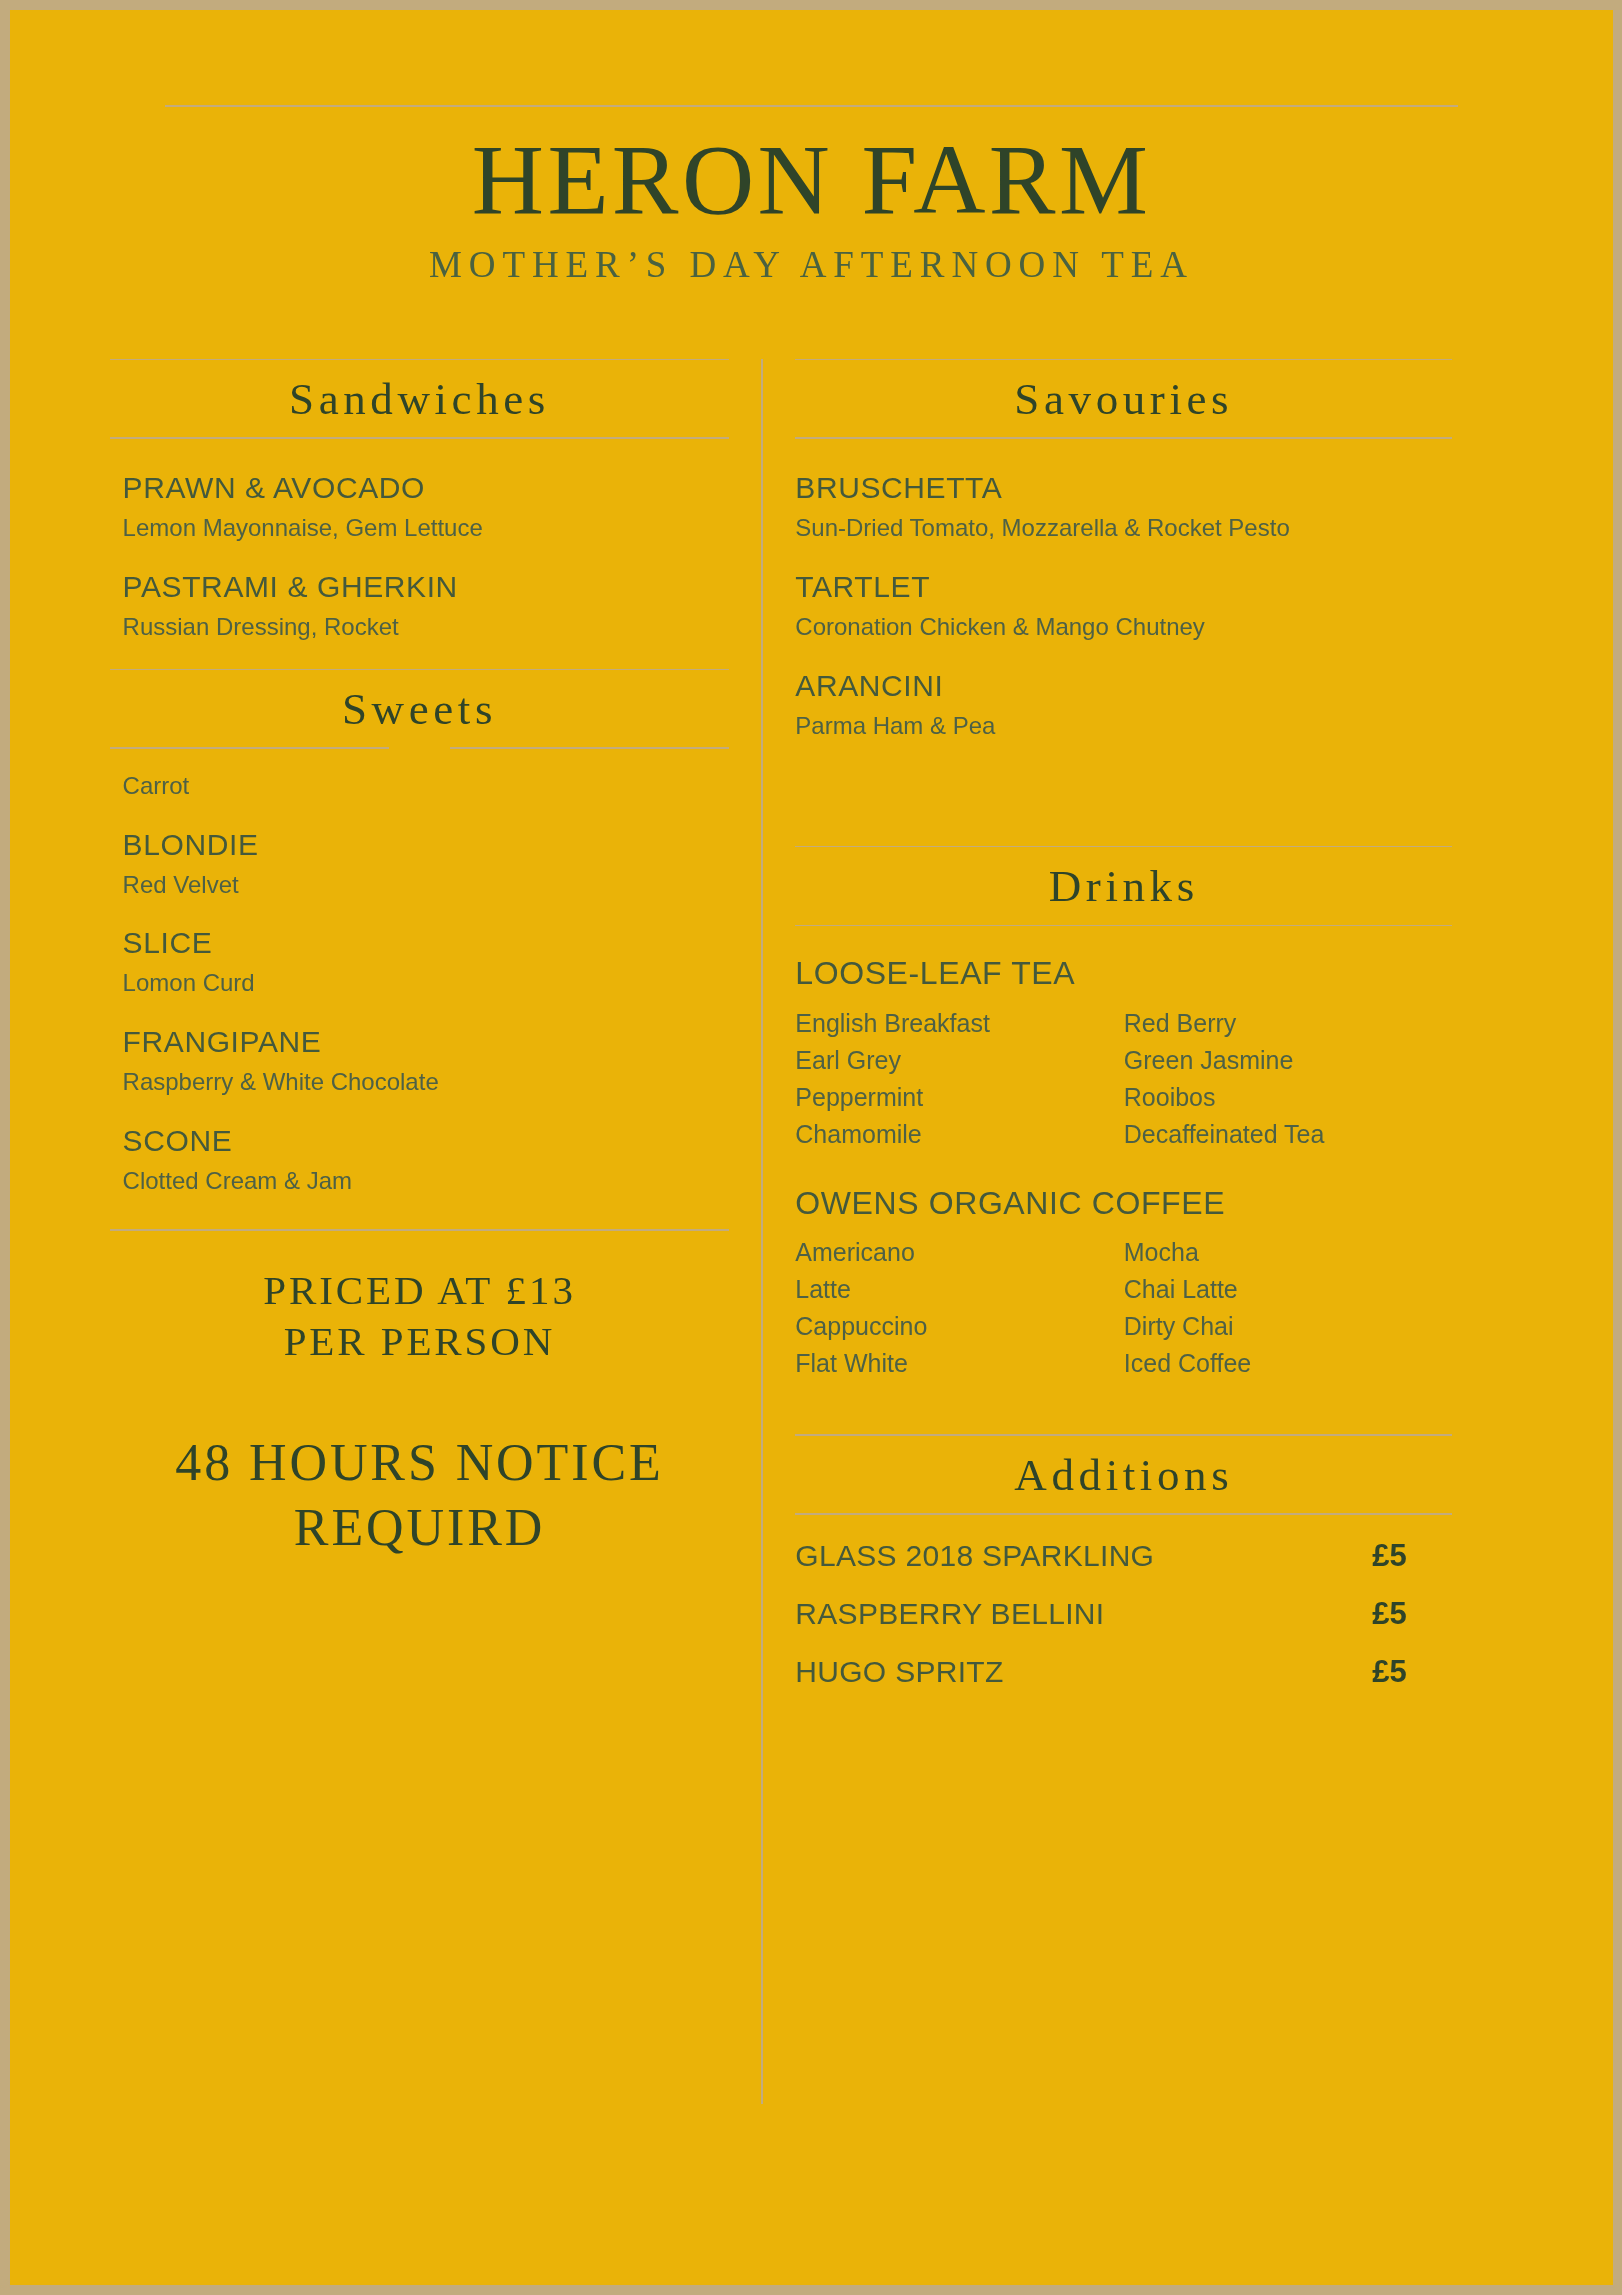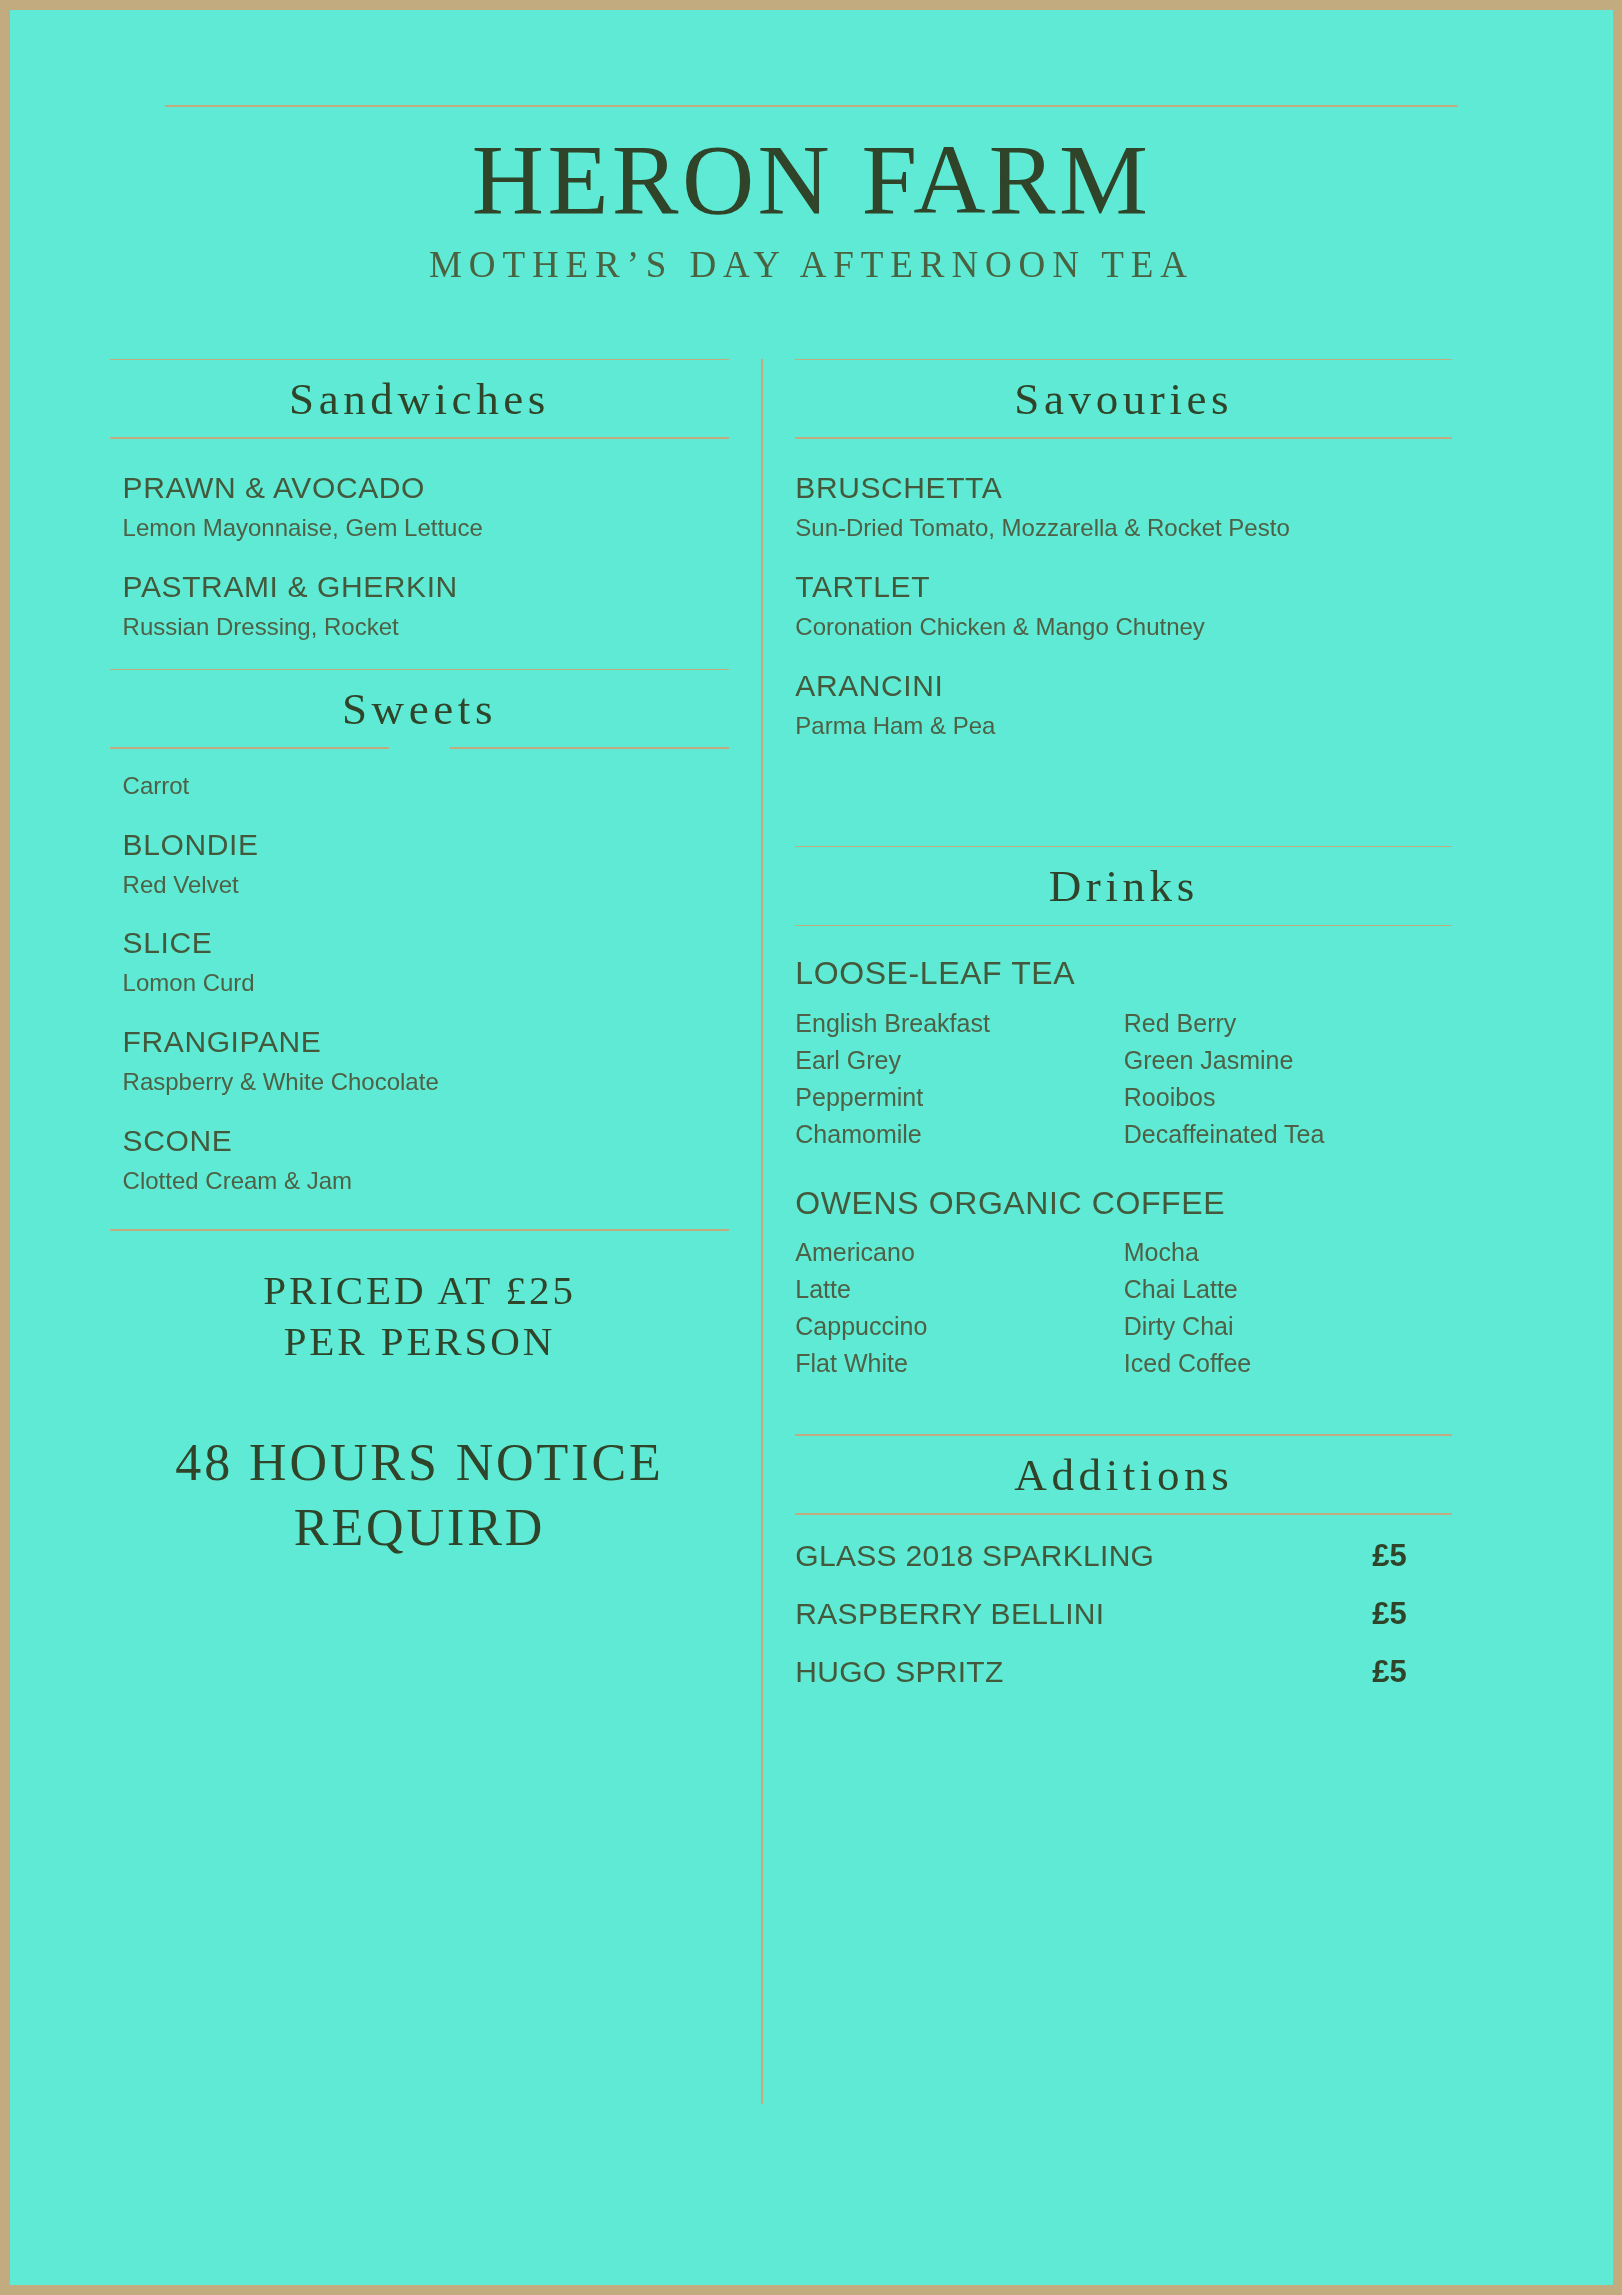--- a/index.html
+++ b/index.html
@@ -11,21 +11,21 @@
     width: 1623px;
     height: 2295px;
     font-family: "Liberation Sans", sans-serif;
     color: #3c5038;
     position: relative;
     overflow: hidden;
   }
   .page {
     position: absolute;
     inset: 0;
-    background: #5eead4;
+    background: #eab308;
     border: 10.3px solid #c2ab7e;
     box-sizing: border-box;
     padding-left: 32px;
   }
   .inner {
     position: absolute;
     left: 0; right: 0; top: 0; bottom: 0;
     padding: 0 100px;
     box-sizing: border-box;
   }
@@ -259,21 +259,21 @@
             <div class="item-desc">Raspberry &amp; White Chocolate</div>
           </div>
           <div class="item pad-l">
             <div class="item-name">SCONE</div>
             <div class="item-desc">Clotted Cream &amp; Jam</div>
           </div>
         </div>
 
         <div class="note-rule"></div>
         <div class="note note-price">
-          <div>PRICED AT £25</div>
+          <div>PRICED AT £13</div>
           <div>PER PERSON</div>
         </div>
         <div class="note note-notice">
           <div>48 HOURS NOTICE</div>
           <div>REQUIRD</div>
         </div>
       </div>
 
       <div class="divider"></div>
 

